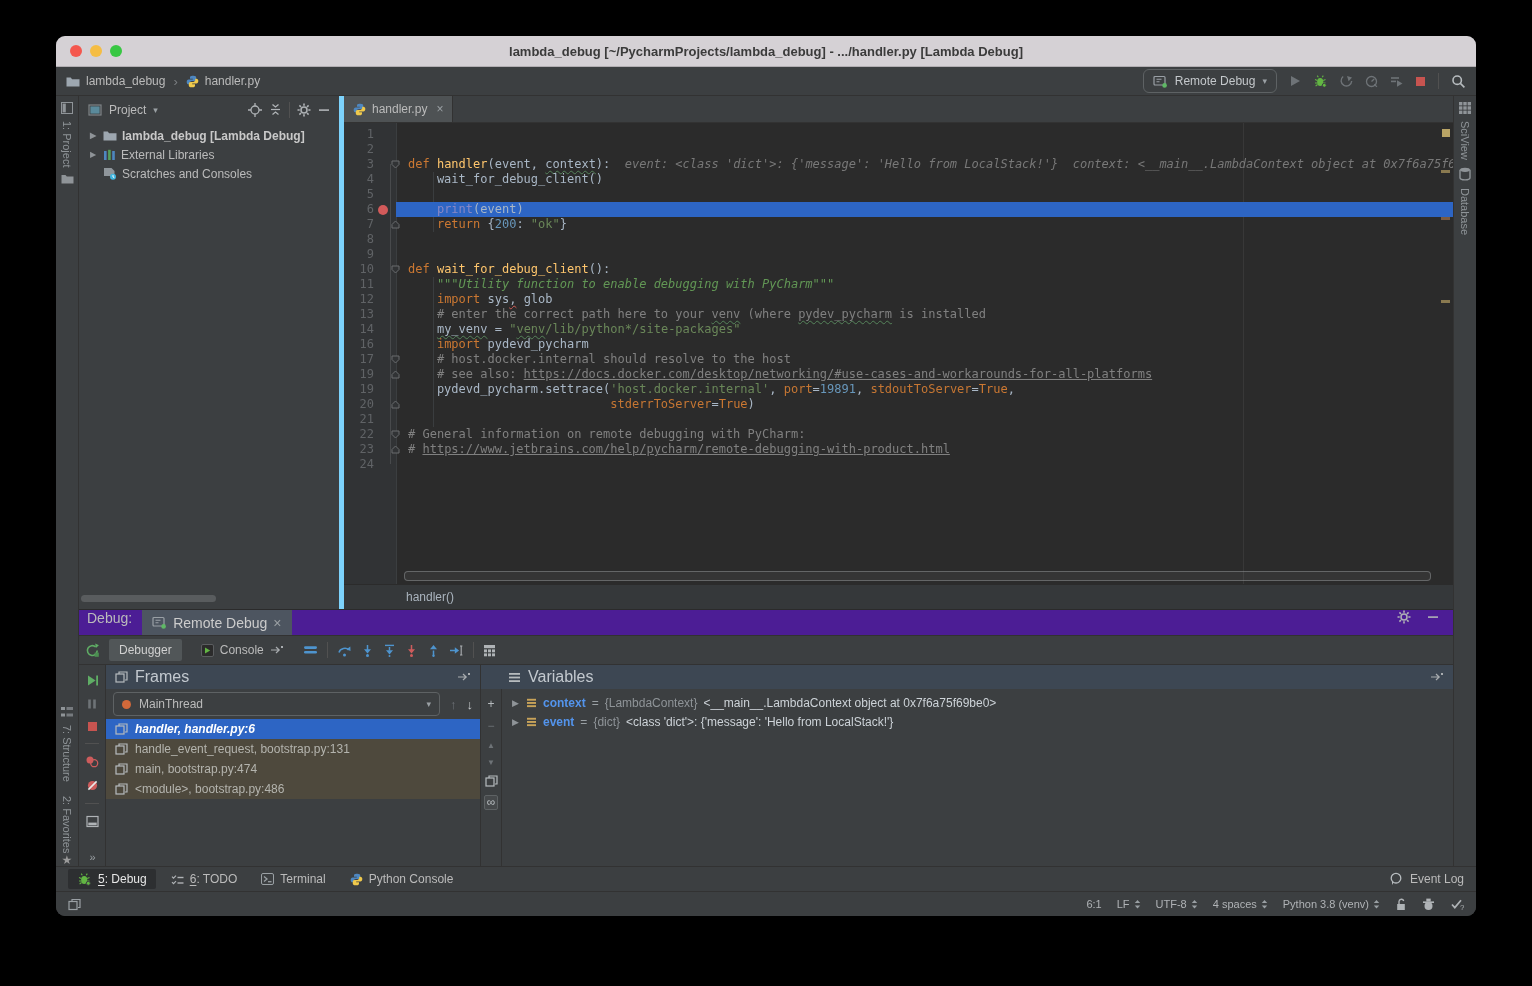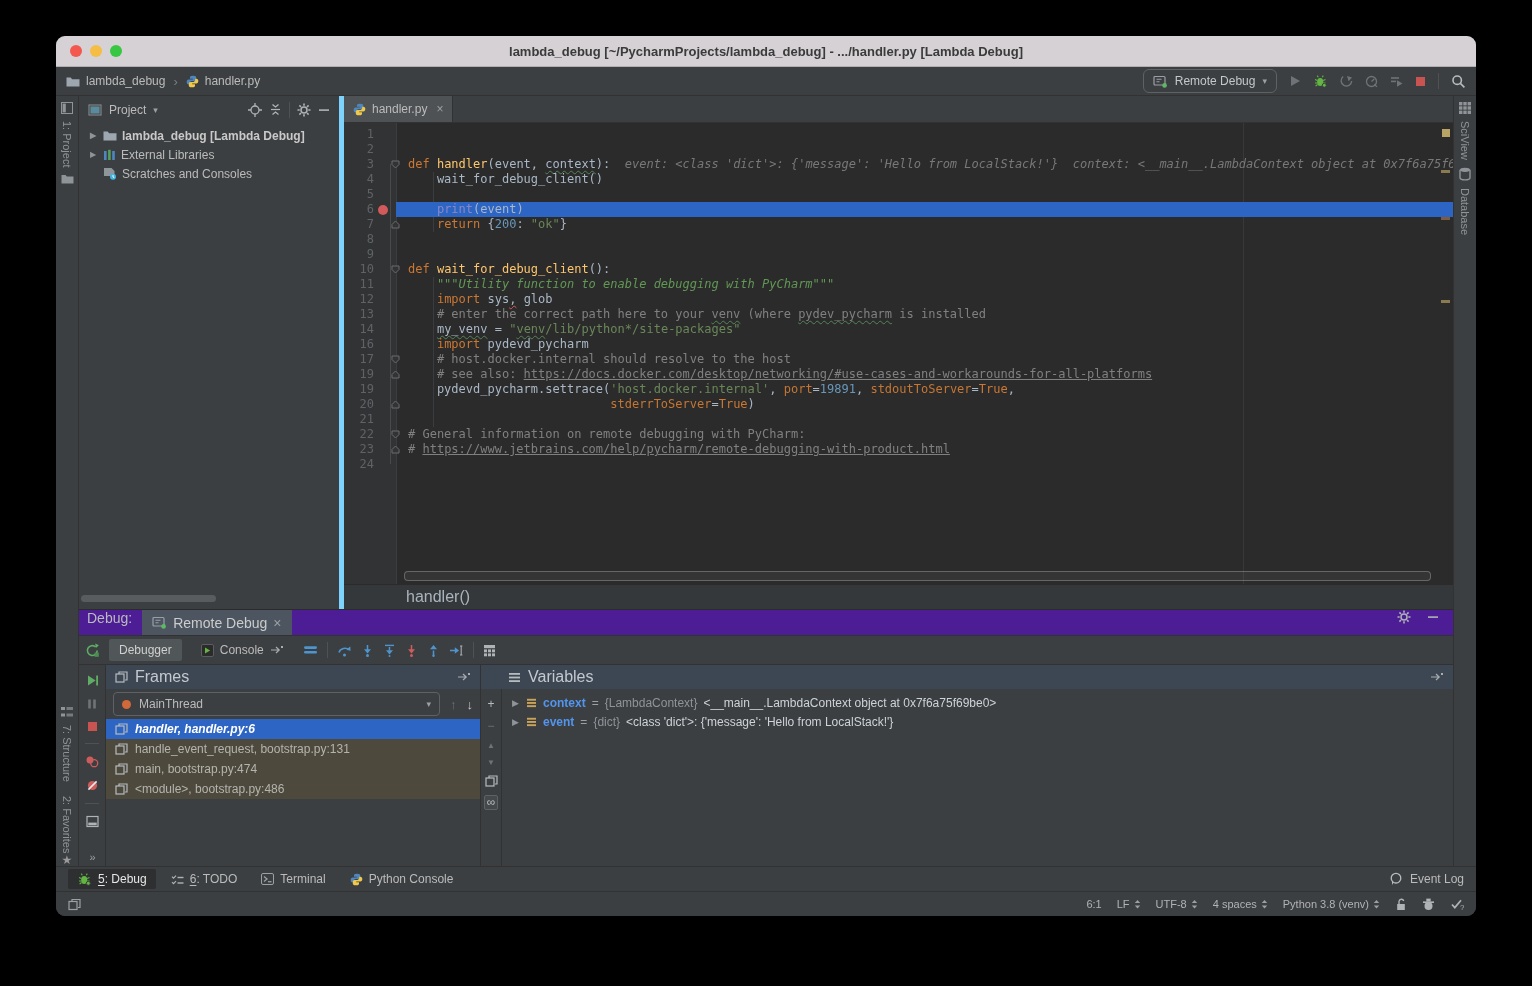--- a/index.html
+++ b/index.html
@@ -70,21 +70,21 @@
   .tk-l{color:#808080;text-decoration:underline}
   .tk-w{color:#a9b7c6;text-decoration:underline wavy #55835a 1px;text-underline-offset:2px}
   .tk-cw{color:#808080;text-decoration:underline wavy #55835a 1px;text-underline-offset:2px}
   .tk-sw{color:#6a8759;text-decoration:underline wavy #55835a 1px;text-underline-offset:2px}
   .tk-rw{color:#a9b7c6;text-decoration:underline wavy #cf5b56 1px;text-underline-offset:2px}
   .estripe{position:absolute;right:0;top:0;bottom:0;width:14px}
   .emark{position:absolute;right:3px}
   .hscroll{position:absolute;left:60px;right:22px;bottom:3px;height:8px;border:1px solid rgba(140,143,145,.55);
            border-radius:4px;background:rgba(255,255,255,.05)}
   .crumbbar{flex:0 0 24px;background:#35383a;border-top:1px solid #2b2b2b;display:flex;align-items:center;
-            padding-left:62px;color:#aab4be;font-size:16px}
+            padding-left:62px;color:#aab4be;font-size:12px}
   
   .debugwin{flex:0 0 256px;border-top:1px solid #2b2b2b;display:flex;flex-direction:column;background:#3c3f41}
   .dbg-head{flex:0 0 25px;background:#4c1d95;display:flex;align-items:flex-start;padding:0 0 0 8px;gap:10px;
             color:#bbb;font-size:14px;border-bottom:1px solid #323232}
   .dbg-tab{height:25px;display:flex;align-items:center;gap:6px;background:#4d5560;padding:0 10px;color:#ccc}
   .dbg-tab .close{color:#9aa0a4}
   .dbg-head-right{margin-left:auto;display:flex;gap:16px;align-items:center;padding-right:14px}
   .dbg-toolbar{flex:0 0 28px;display:flex;align-items:center;padding:0 6px;gap:9px;border-bottom:1px solid #323232}
   .dtab{height:22px;display:flex;align-items:center;gap:6px;padding:0 10px;color:#bbb;font-size:12px;border-radius:2px}
   .dtab.active{background:#515658;color:#d0d0d0}

